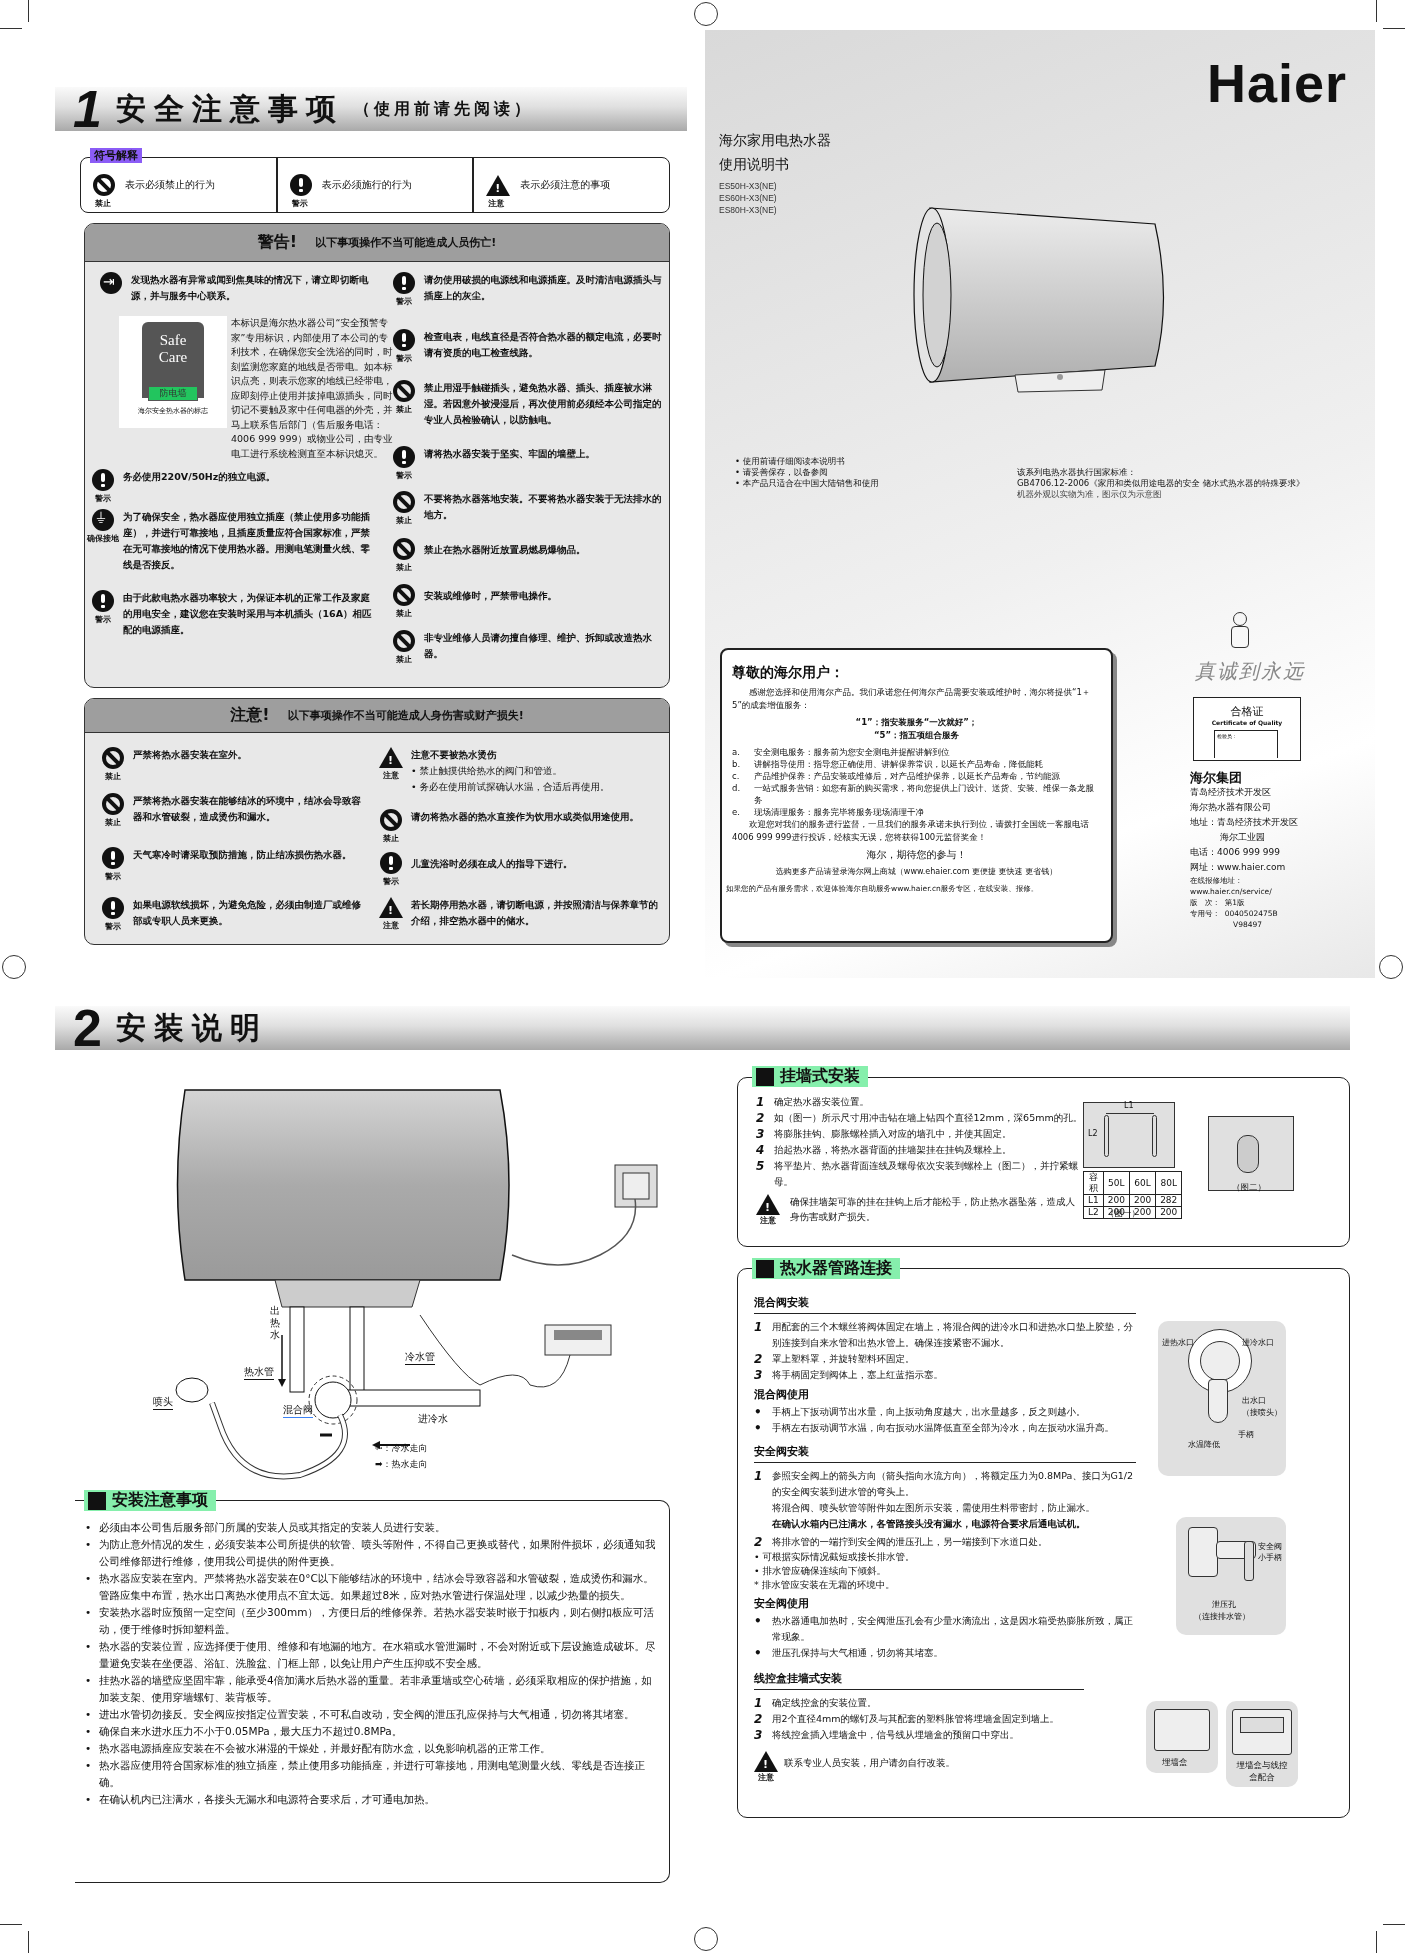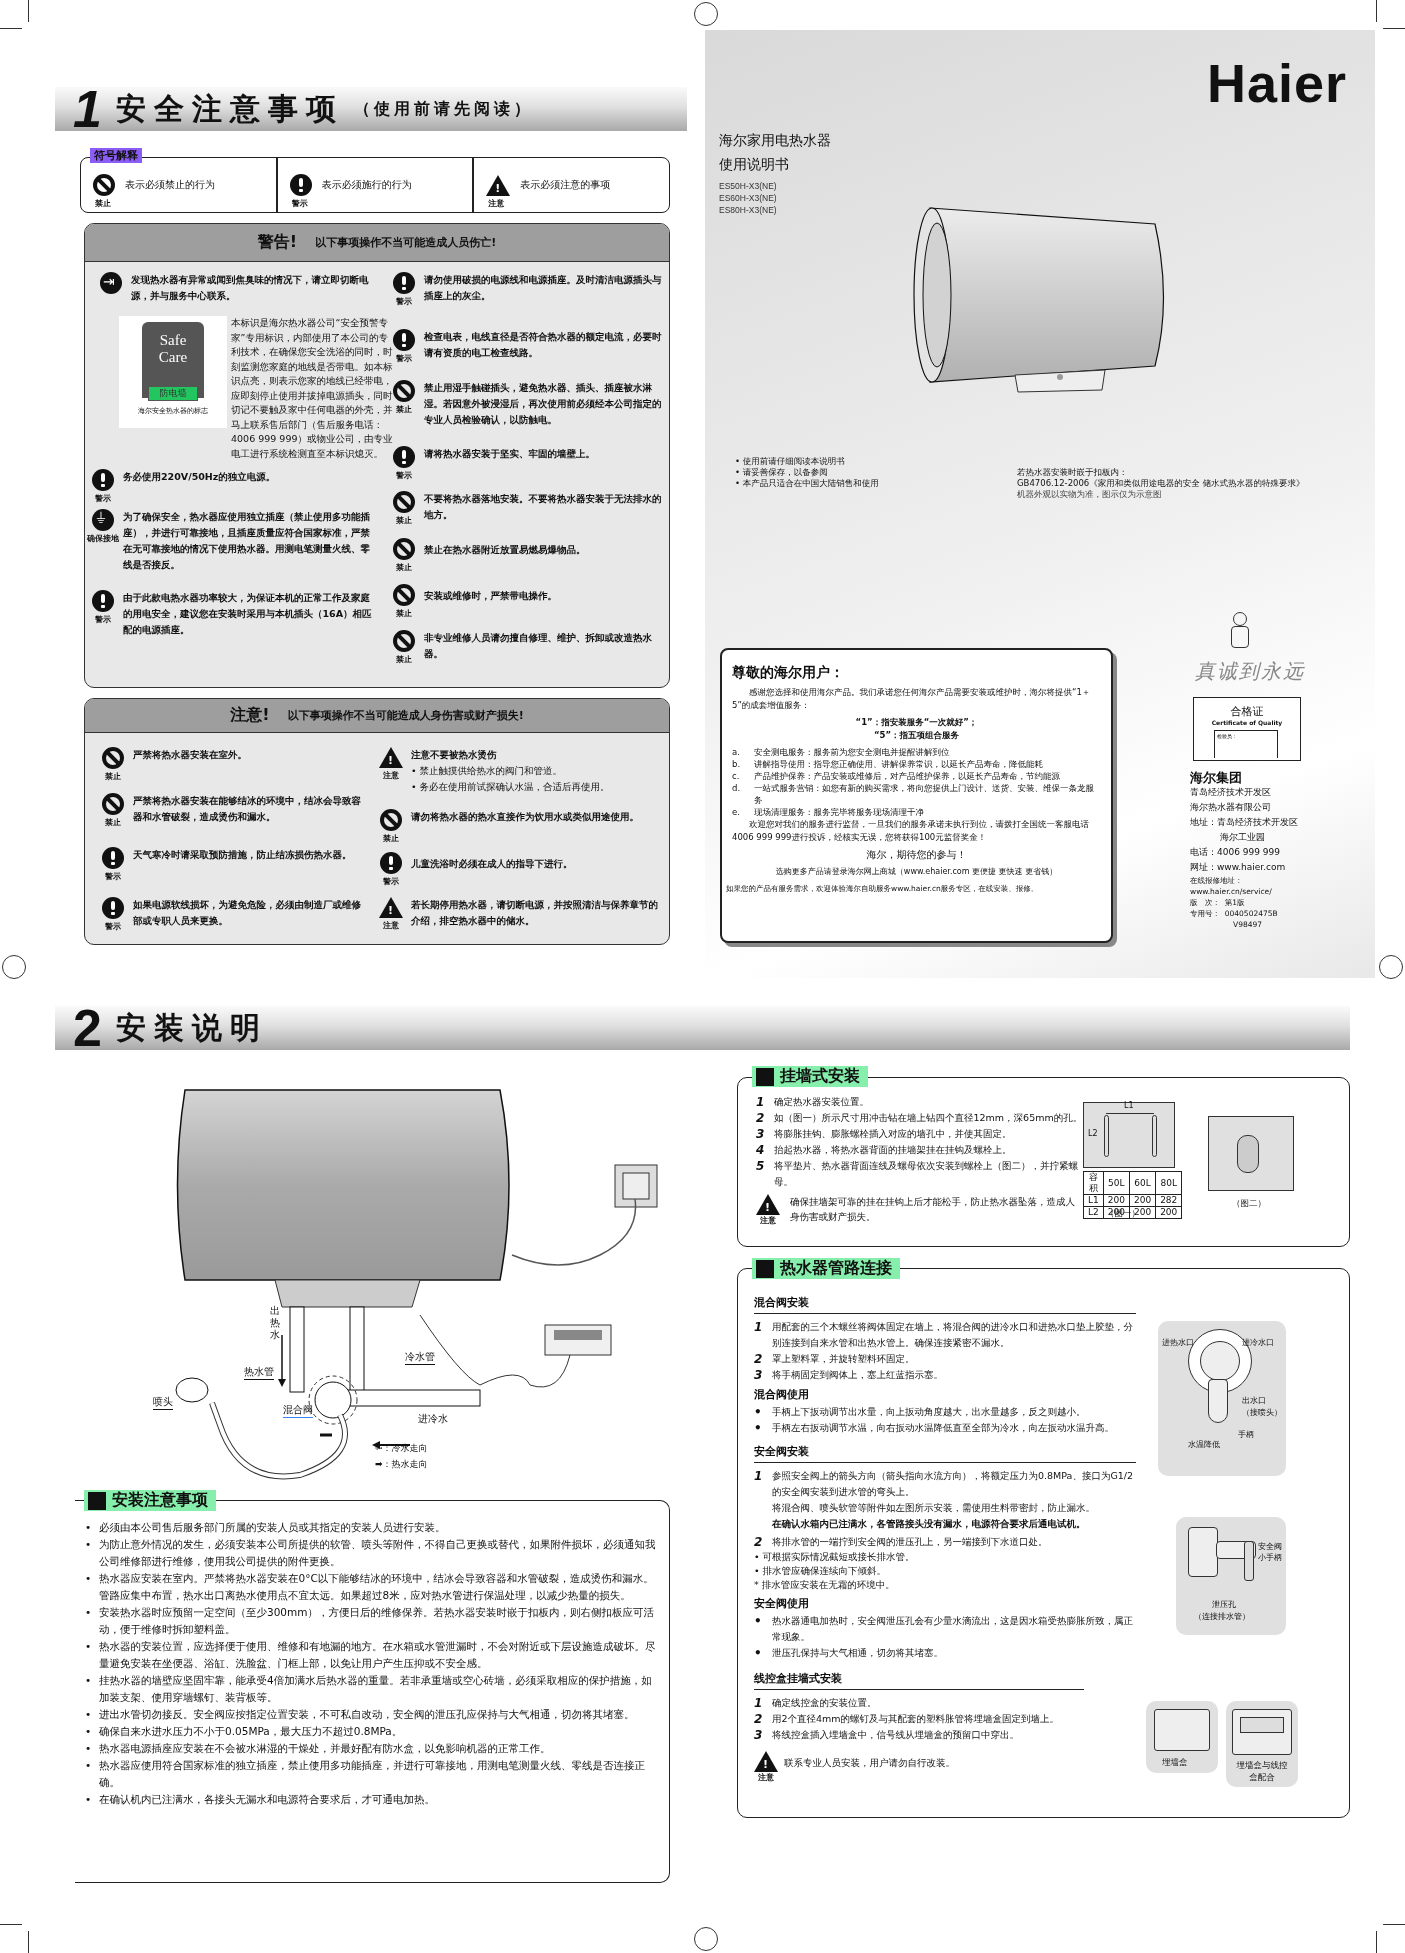--- a/index.html
+++ b/index.html
@@ -292,21 +292,21 @@
     <ellipse cx="27" cy="95" rx="14" ry="72" fill="#d2d2d2" stroke="#111" stroke-width="1"></ellipse>
     <path d="M105 175 L195 170 L192 190 L108 192 Z" fill="#eee" stroke="#333"></path>
     <circle cx="150" cy="177" r="3" fill="#999"></circle>
   </svg>
   <div class="abs" style="left:30px;top:426px;font-size:8.5px;line-height:11px">
     <div>• 使用前请仔细阅读本说明书</div>
     <div>• 请妥善保存，以备参阅</div>
     <div>• 本产品只适合在中国大陆销售和使用</div>
   </div>
   <div class="abs" style="left:312px;top:437px;font-size:8.5px;line-height:11px">
-    <div>若热水器安装时嵌于扣板内：</div>
+    <div>该系列电热水器执行国家标准：</div>
     <div>GB4706.12-2006《家用和类似用途电器的安全 储水式热水器的特殊要求》</div>
     <div style="color:#444">机器外观以实物为准，图示仅为示意图</div>
   </div>
   <div class="abs" style="left:520px;top:582px;width:30px;height:40px">
     <div style="width:14px;height:14px;border:1.5px solid #333;border-radius:50%;margin-left:8px"></div>
     <div style="width:18px;height:22px;border:1.5px solid #333;border-radius:4px;margin-left:6px"></div>
   </div>
   <div class="abs" style="left:490px;top:628px;font-family:'DejaVu Serif',serif;font-style:italic;font-size:20px;color:#888;letter-spacing:2px">真诚到永远</div>
 </div>
 
@@ -518,21 +518,21 @@
           <td>200</td>
           <td>200</td>
           <td>200</td>
         </tr>
   </tbody>
     </table>
   <div class="abs" style="left:368px;top:130px;font-size:8.5px">（图一）</div>
   <div class="abs" style="left:470px;top:38px;width:86px;height:75px;background:#e0e0e0;border:1px solid #333">
     <div class="abs" style="left:28px;top:18px;width:22px;height:38px;border:1px solid #333;border-radius:10px;background:#ccc"></div>
   </div>
-  <div class="abs" style="left:494px;top:120px;font-size:8.5px">（图二）</div>
+  <div class="abs" style="left:494px;top:104px;font-size:8.5px">（图二）</div>
 </div>
 <div class="boxsec-title" style="left:752px;top:1066px">
     <span class="sq"></span>
     <span>挂墙式安装</span>
   </div>
 
 <div class="boxsec" style="left:737px;top:1268px;width:613px;height:550px">
   <div style="padding:20px 0 0 16px;width:398px">
     <div class="subh">混合阀安装</div>
     <div class="step">

